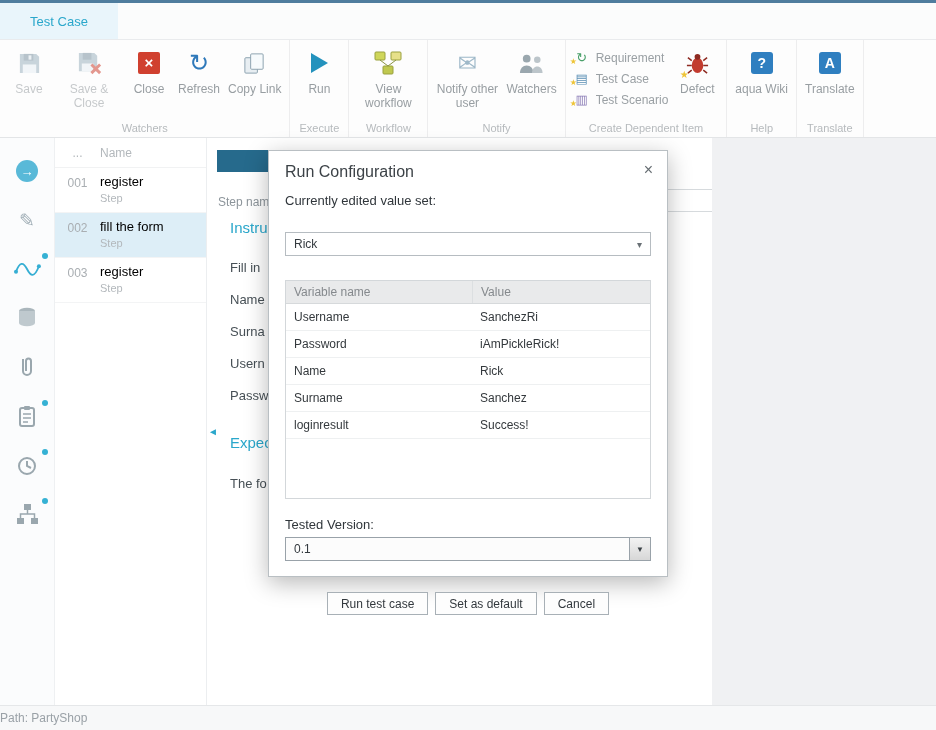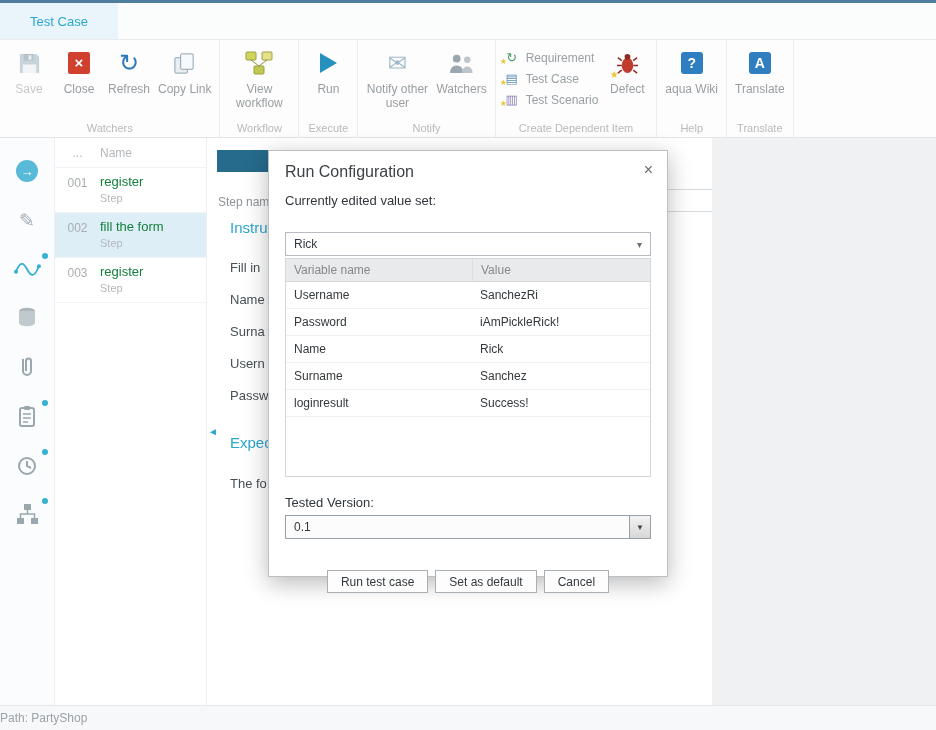--- a/index.html
+++ b/index.html
@@ -43,21 +43,21 @@
   .side-ic .dot { position: absolute; top: -3px; right: -6px; width: 6px; height: 6px; border-radius: 50%; background: #35b1d4; }
   .circ-arrow { width: 22px; height: 22px; border-radius: 50%; background: #59b9d8; color: #fff; font-size: 13px; display: flex; align-items: center; justify-content: center; }
 
   
   .steps { position: absolute; left: 55px; top: 138px; bottom: 25px; width: 152px; background: #fff; border-right: 1px solid #eceef0; }
   .steps-head { height: 30px; display: flex; align-items: center; font-size: 12px; color: #b3b8bc; border-bottom: 1px solid #f1f2f3; }
   .steps-head .c1 { width: 45px; text-align: center; }
   .srow { height: 45px; border-bottom: 1px solid #f3f4f5; display: flex; padding-top: 6px; }
   .srow.active { background: #ddeef7; }
   .srow .num { width: 45px; text-align: center; color: #a9aeb2; font-size: 12px; padding-top: 2px; }
-  .srow .tit { font-size: 13px; color: #15803d; }
+  .srow .tit { font-size: 13px; color: #000000; }
   .srow .sub { font-size: 11px; color: #b3b8bc; margin-top: 3px; }
 
   
   .content { position: absolute; left: 207px; top: 138px; bottom: 25px; right: 224px; background: #fff; }
   .hdrbar { position: absolute; left: 10px; top: 12px; width: 222px; height: 22px; background: #266a8c; }
   .step-label { position: absolute; left: 11px; top: 57px; font-size: 12px; color: #8d959b; }
   .step-input { position: absolute; left: 82px; top: 51px; width: 432px; height: 23px; border: 1px solid #d6dadd; background: #fff; }
   .teal-head { position: absolute; font-size: 15px; color: #2aa7cb; }
   .body-line { position: absolute; left: 23px; font-size: 13px; color: #475056; }
   .collapse { position: absolute; left: 1px; top: 288px; font-size: 10px; color: #2aa7cb; }
@@ -68,21 +68,21 @@
   .statusbar { position: absolute; left: 0; right: 0; bottom: 0; height: 25px; background: #f7f8f9; border-top: 1px solid #e5e7e9; display: flex; align-items: center; padding-left: 0; font-size: 12px; color: #9aa1a7; }
 
   
   .modal { position: absolute; left: 268px; top: 150px; width: 400px; height: 427px; background: #fff; border: 1px solid #b9bfc3; box-shadow: 0 6px 22px rgba(0,0,0,.28); z-index: 10; }
   .modal-title { padding: 12px 16px 10px; font-size: 16px; color: #3c4247; }
   .modal-close { position: absolute; top: 10px; right: 14px; font-size: 16px; color: #666d72; cursor: default; }
   .m-body { padding: 0 16px; }
   .m-label { font-size: 13px; color: #30363b; margin: 2px 0 24px; }
   .m-select { height: 24px; border: 1px solid #b6bcc1; display: flex; align-items: center; justify-content: space-between; padding: 0 8px; font-size: 12px; color: #33393e; }
   .m-select .caret { font-size: 10px; color: #6a7176; }
-  .m-table { margin-top: 2px; border: 1px solid #d3d7da; height: 219px; font-size: 12px; overflow: hidden; }
+  .m-table { margin-top: 24px; border: 1px solid #d3d7da; height: 219px; font-size: 12px; overflow: hidden; }
   .m-thead { display: flex; background: #e9eaeb; border-bottom: 1px solid #d6d9db; color: #85898d; height: 23px; align-items: stretch; }
   .m-th1 { width: 186px; padding-left: 8px; display: flex; align-items: center; }
   .m-th2 { flex: 1; padding-left: 8px; border-left: 1px solid #dcdfe1; display: flex; align-items: center; }
   .m-row { display: flex; height: 27px; border-bottom: 1px solid #eef0f1; align-items: center; color: #34393d; }
   .m-c1 { width: 186px; padding-left: 8px; }
   .m-c2 { flex: 1; padding-left: 8px; }
   .m-label2 { font-size: 13px; color: #30363b; margin-top: 18px; }
   .m-combo { margin-top: 5px; height: 24px; border: 1px solid #99a2a9; background: #fcfcfc; display: flex; align-items: stretch; }
   .m-combo-text { flex: 1; display: flex; align-items: center; padding-left: 8px; font-size: 12px; color: #33393e; }
   .m-combo-btn { width: 21px; background: linear-gradient(#f3f3f3, #d7d7d7); border-left: 1px solid #99a2a9; display: flex; align-items: center; justify-content: center; font-size: 8px; color: #3c4247; }
@@ -111,65 +111,76 @@
         <span class="ic">
           <svg width="25" height="25" viewBox="0 0 26 26">
               <path d="M3 3h17l3 3v17H3z" fill="#9db3c0"></path>
               <rect x="7" y="3" width="10" height="7" fill="#7e95a3"></rect>
               <rect x="12" y="4.5" width="3" height="4.5" fill="#dfe8ee"></rect>
               <rect x="6" y="14" width="14" height="9" fill="#e9f0f4"></rect>
             </svg>
         </span>
         <span>Save</span>
       </div>
+      <div class="rbtn disabled">
+        <span class="ic">
+          <svg width="27" height="27" viewBox="0 0 28 28">
+              <path d="M3 3h16l3 3v16H3z" fill="#9db3c0"></path>
+              <rect x="7" y="3" width="9" height="7" fill="#7e95a3"></rect>
+              <rect x="6" y="14" width="12" height="8" fill="#e9f0f4"></rect>
+              <path d="M16 15 L25 24 M25 15 L16 24" stroke="#cf4434" stroke-width="3"></path>
+            </svg>
+        </span>
+        <span>Save &amp; Close</span>
+      </div>
       <div class="rbtn">
         <span class="ic">
             <span class="x-red">×</span>
           </span>
         <span>Close</span>
       </div>
       <div class="rbtn">
         <span class="ic glyph-refresh">↻</span>
         <span>Refresh</span>
       </div>
       <div class="rbtn">
         <span class="ic">
           <svg width="25" height="25" viewBox="0 0 26 26">
               <rect x="3" y="7" width="13" height="16" rx="1" fill="#e8eef2" stroke="#8aa0ae"></rect>
               <rect x="9" y="3" width="13" height="16" rx="1" fill="#f6fafc" stroke="#8aa0ae"></rect>
             </svg>
         </span>
         <span>Copy Link</span>
       </div>
       <div class="rgroup-label">Watchers</div>
+    </div>
+
+    <div class="rgroup">
+      <div class="rbtn">
+        <span class="ic">
+            <span class="play"></span>
+          </span>
+        <span>Run</span>
+      </div>
+      <div class="rgroup-label">Execute</div>
     </div>
 
     <div class="rgroup">
       <div class="rbtn">
         <span class="ic">
           <svg width="30" height="26" viewBox="0 0 30 26">
               <rect x="2" y="2" width="10" height="8" rx="1" fill="#cfd65a" stroke="#9aa13f"></rect>
               <rect x="18" y="2" width="10" height="8" rx="1" fill="#e6e08a" stroke="#9aa13f"></rect>
               <rect x="10" y="16" width="10" height="8" rx="1" fill="#bfc84f" stroke="#9aa13f"></rect>
               <path d="M7 10 L15 16 M23 10 L15 16" stroke="#8a9340" fill="none"></path>
             </svg>
         </span>
         <span>View workflow</span>
       </div>
       <div class="rgroup-label">Workflow</div>
-    </div>
-
-    <div class="rgroup">
-      <div class="rbtn">
-        <span class="ic">
-            <span class="play"></span>
-          </span>
-        <span>Run</span>
-      </div>
-      <div class="rgroup-label">Execute</div>
     </div>
 
     <div class="rgroup">
       <div class="rbtn">
         <span class="ic glyph-env">✉</span>
         <span>Notify other user</span>
       </div>
       <div class="rbtn">
         <span class="ic">
           <svg width="29" height="25" viewBox="0 0 30 26">

